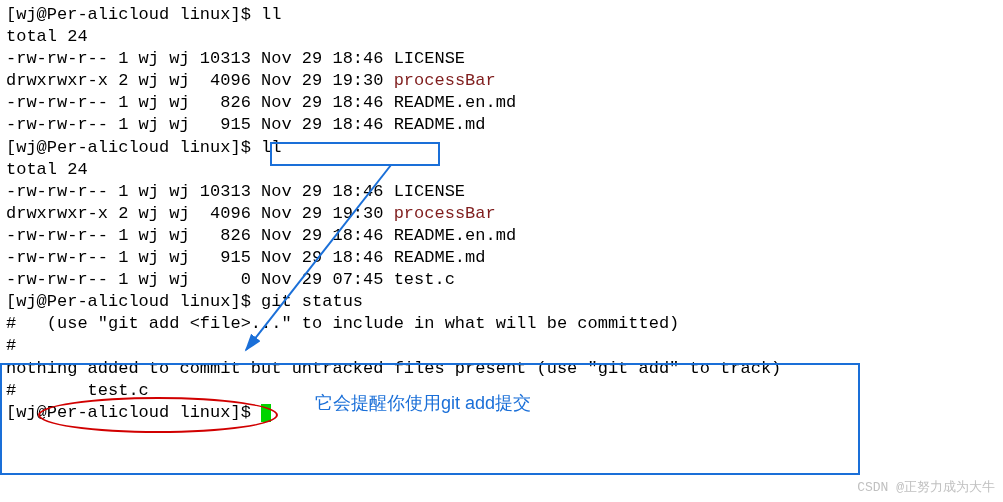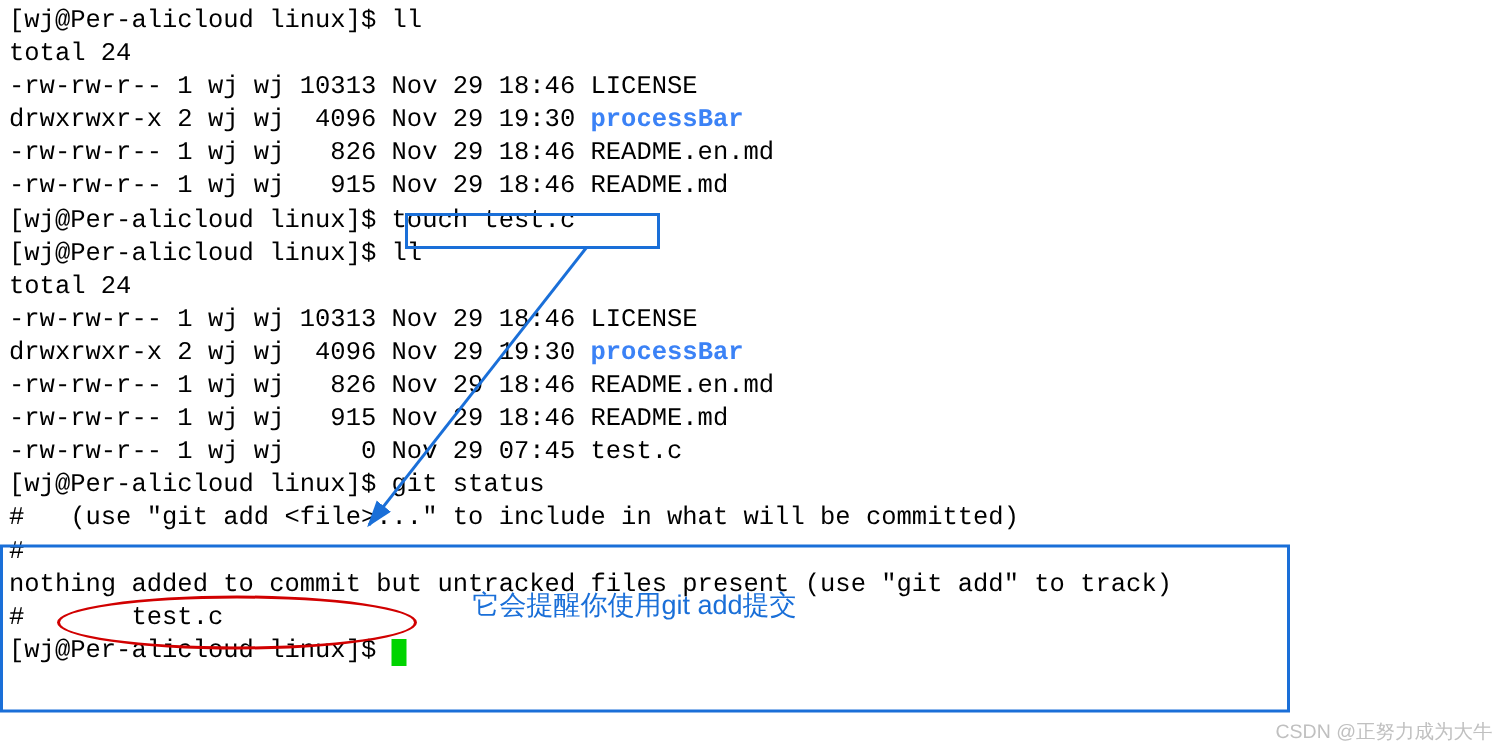--- a/index.html
+++ b/index.html
@@ -8,21 +8,21 @@
       font-size: 17px;
       line-height: 1.3;
       background: #ffffff;
       color: #000000;
       padding: 4px 6px;
       width: 1003px;
       height: 502px;
       position: relative;
     }
     .line { white-space: pre; }
-    .dir { color: #3b82f6; font-weight: bold; }
+    .dir { color: #7f1d1d; font-weight: normal; }
     .cursor {
       display: inline-block;
       width: 10px;
       height: 18px;
       background: #00d400;
       vertical-align: text-bottom;
     }
     .box-touch {
       position: absolute;
       border: 2px solid #1a6fd8;
@@ -64,36 +64,35 @@
       position: absolute;
       top: 160px;
       left: 236px;
       pointer-events: none;
     }
     .watermark {
       position: absolute;
       bottom: 5px;
       right: 8px;
       color: #c0c0c0;
-      font-family: Liberation Sans, sans-serif;
+      font-family: Liberation Mono, monospace;
       font-size: 13px;
       pointer-events: none;
     }
   </style>
 </head>
 <body>
 
 <div>
   <div class="line"><span>[wj@Per-alicloud linux]$ </span><span>ll</span></div>
   <div class="line">total 24</div>
   <div class="line">-rw-rw-r-- 1 wj wj 10313 Nov 29 18:46 LICENSE</div>
   <div class="line"><span>drwxrwxr-x 2 wj wj  4096 Nov 29 19:30 </span><span class="dir">processBar</span></div>
   <div class="line">-rw-rw-r-- 1 wj wj   826 Nov 29 18:46 README.en.md</div>
   <div class="line">-rw-rw-r-- 1 wj wj   915 Nov 29 18:46 README.md</div>
-  <div class="line"><span>[wj@Per-alicloud linux]$ </span><span>touch test.c</span></div>
   <div class="line"><span>[wj@Per-alicloud linux]$ </span><span>ll</span></div>
   <div class="line">total 24</div>
   <div class="line">-rw-rw-r-- 1 wj wj 10313 Nov 29 18:46 LICENSE</div>
   <div class="line"><span>drwxrwxr-x 2 wj wj  4096 Nov 29 19:30 </span><span class="dir">processBar</span></div>
   <div class="line">-rw-rw-r-- 1 wj wj   826 Nov 29 18:46 README.en.md</div>
   <div class="line">-rw-rw-r-- 1 wj wj   915 Nov 29 18:46 README.md</div>
   <div class="line">-rw-rw-r-- 1 wj wj     0 Nov 29 07:45 test.c</div>
   <div class="line"><span>[wj@Per-alicloud linux]$ </span><span>git status</span></div>
   <div class="line">#   (use "git add &lt;file&gt;..." to include in what will be committed)</div>
   <div class="line">#</div>

